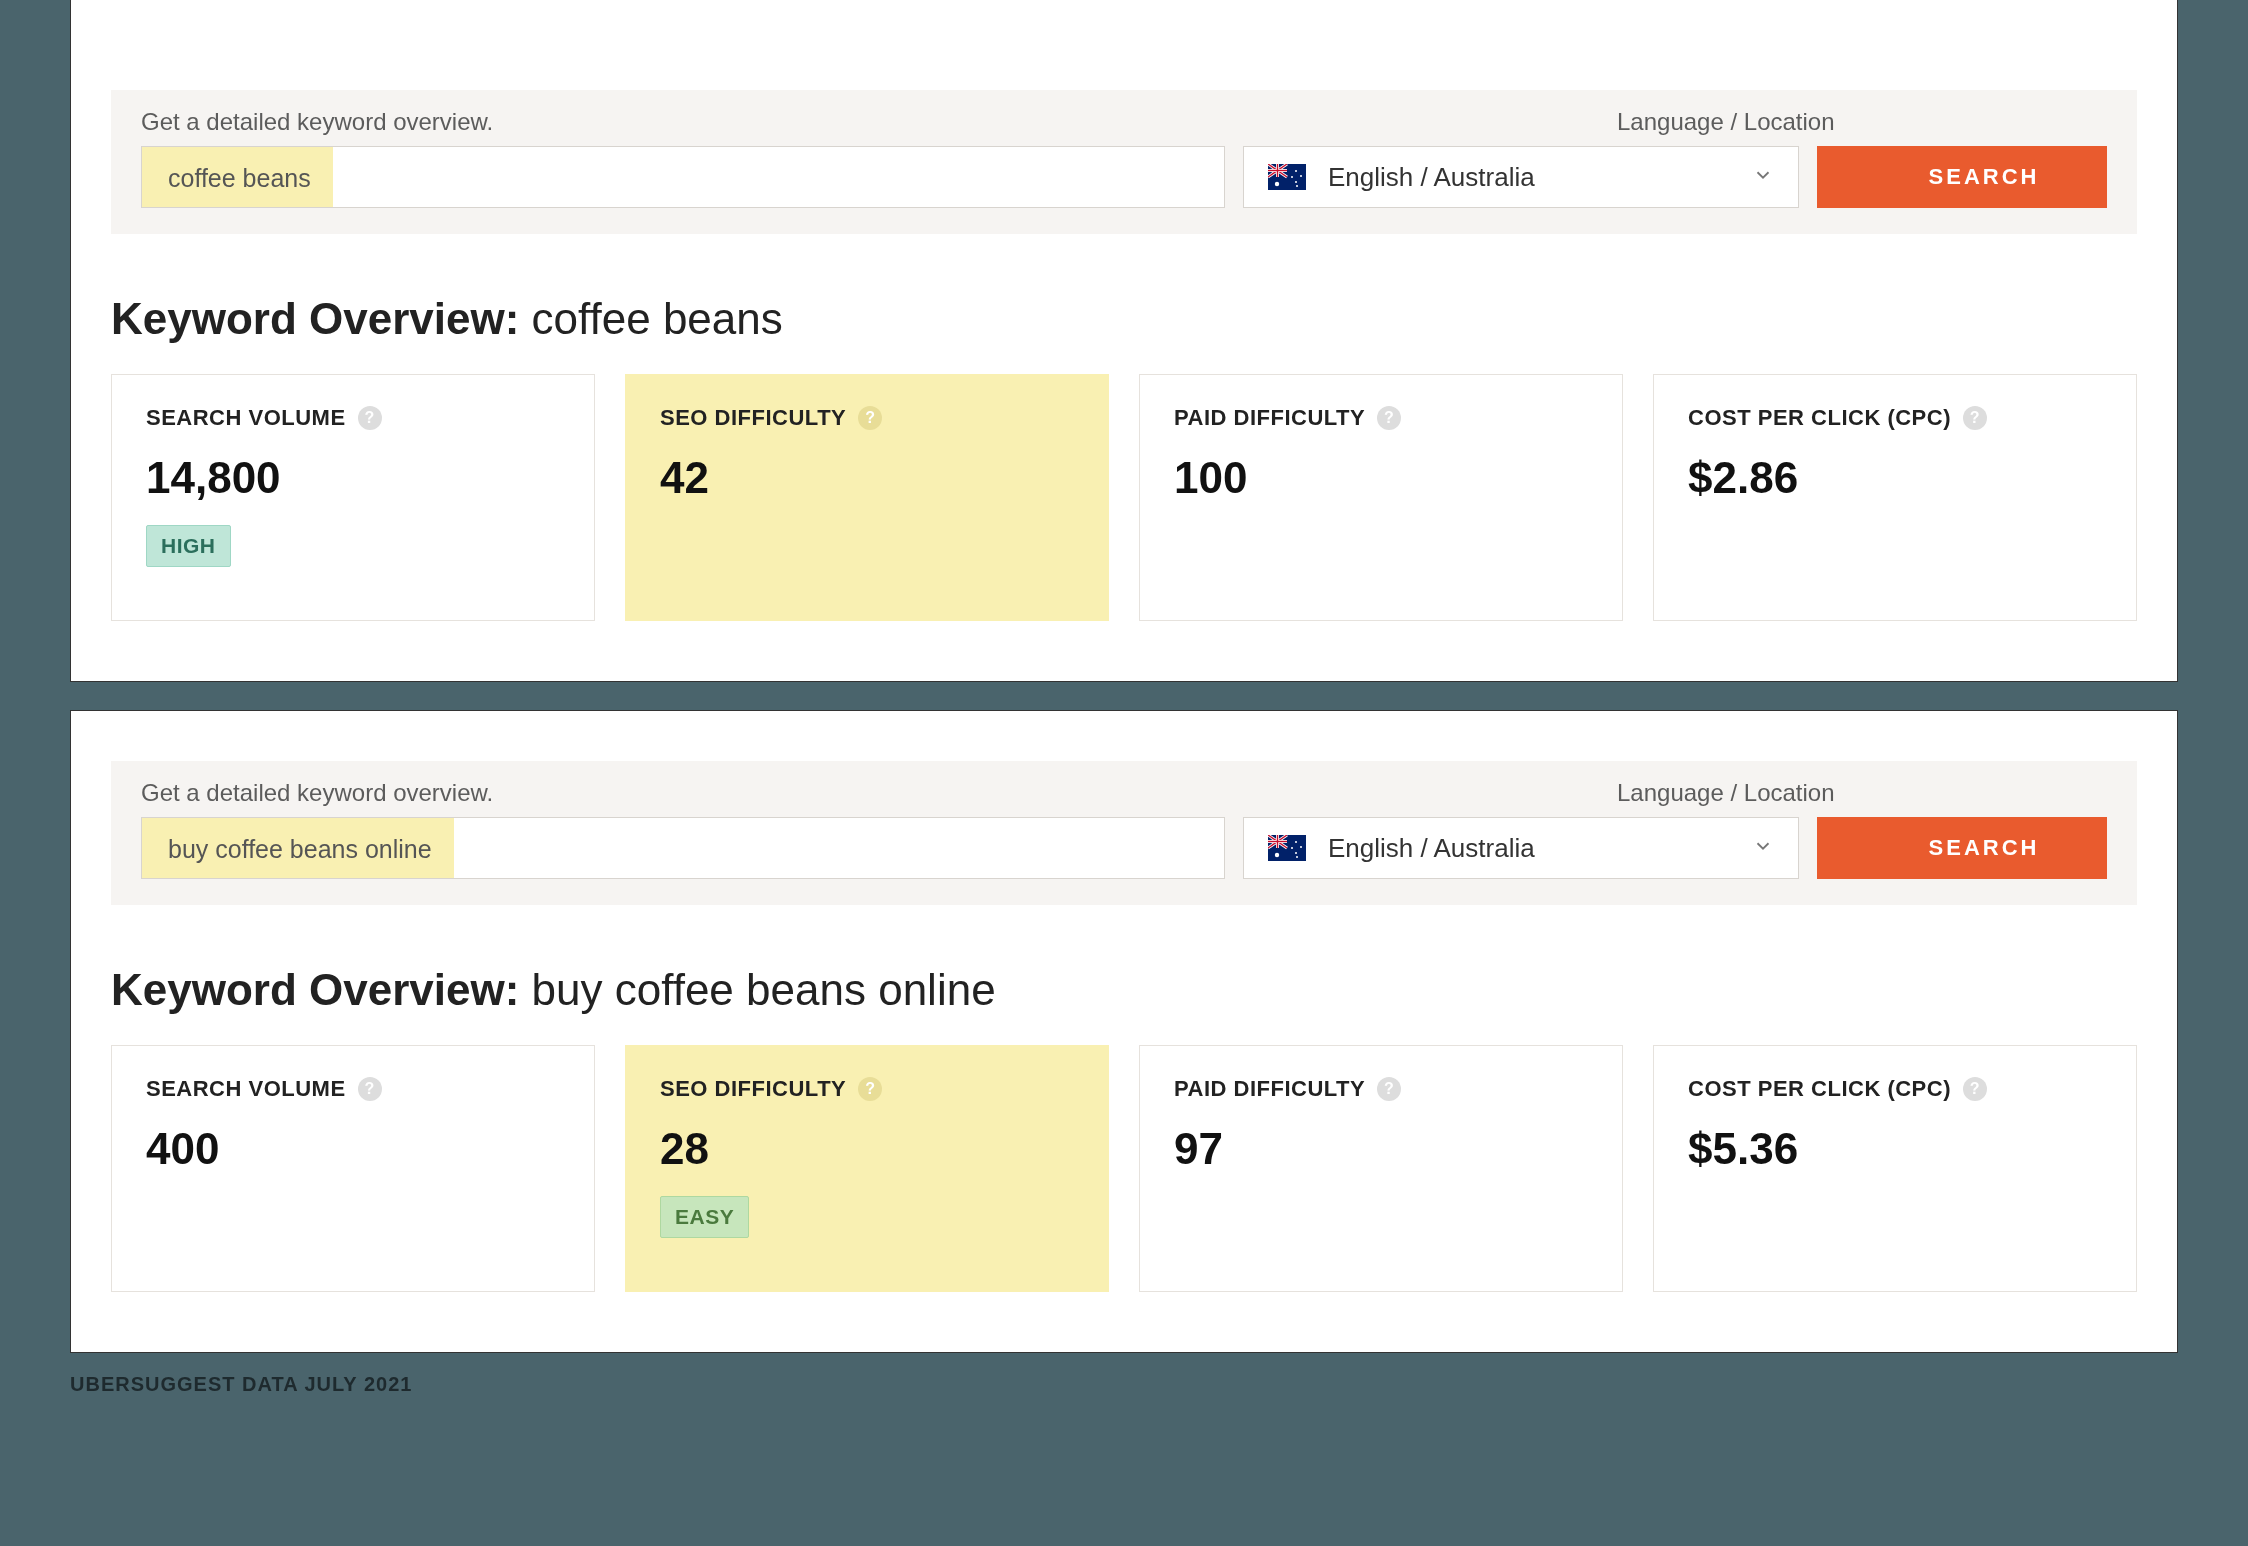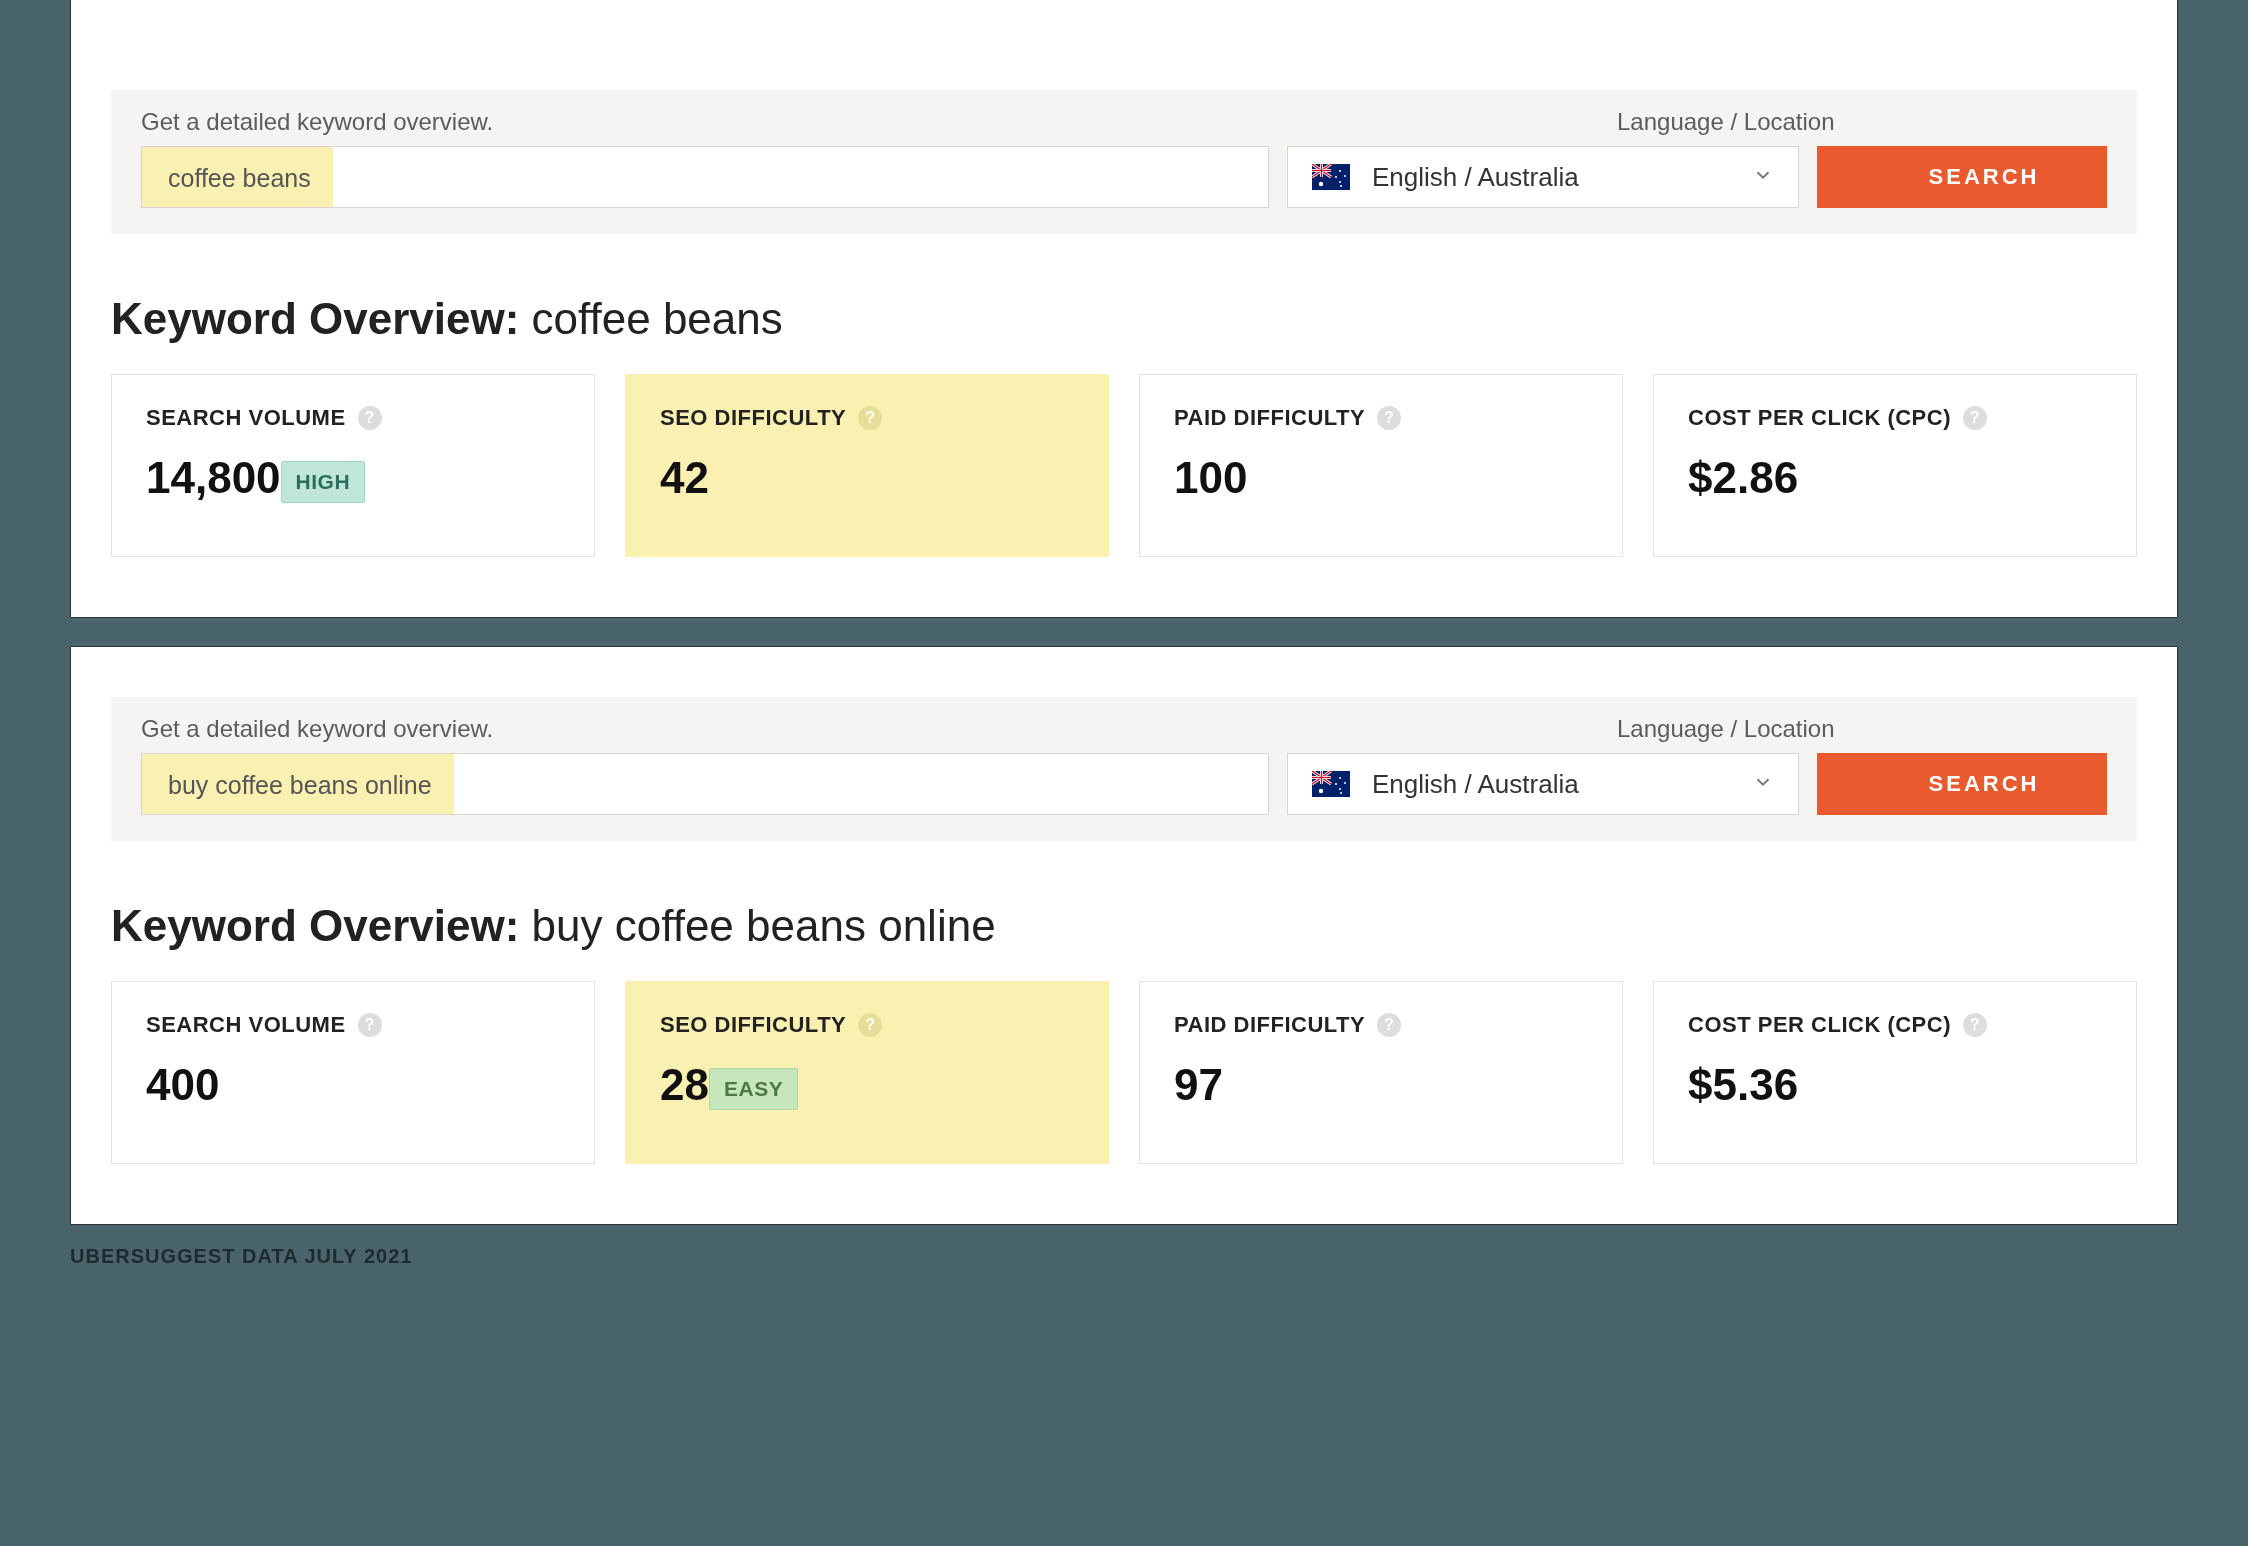--- a/index.html
+++ b/index.html
@@ -49,21 +49,21 @@
     color: #555;
   }
   .keyword-input .hl {
     background: #f9f0b2;
     padding: 14px 22px 14px 26px;
     display: inline-block;
     height: 100%;
     line-height: 34px;
   }
   .locale-select {
-    width: 512px;
+    width: 556px;
     background: #fff;
     border: 1px solid #d8d4cf;
     height: 62px;
     display: flex;
     align-items: center;
     padding: 0 24px;
     font-size: 26px;
     color: #333;
     justify-content: space-between;
     cursor: pointer;
@@ -118,21 +118,21 @@
     margin-bottom: 22px;
   }
   .help-icon {
     width: 24px; height: 24px; border-radius: 50%;
     background: #ddd; color: #fff;
     display: inline-flex; align-items: center; justify-content: center;
     font-size: 16px; font-weight: 700;
   }
   .metric.highlight .help-icon { background: #e8dd97; }
   .metric-value-row {
-    display: flex; align-items: flex-end; 
+    display: flex; align-items: flex-start; gap: 22px; flex-direction: column;
   }
   .metric-value {
     font-size: 44px; font-weight: 800; color: #111;
   }
   .badge {
     padding: 8px 14px;
     font-size: 21px;
     font-weight: 700;
     letter-spacing: 0.5px;
     border-radius: 2px;

